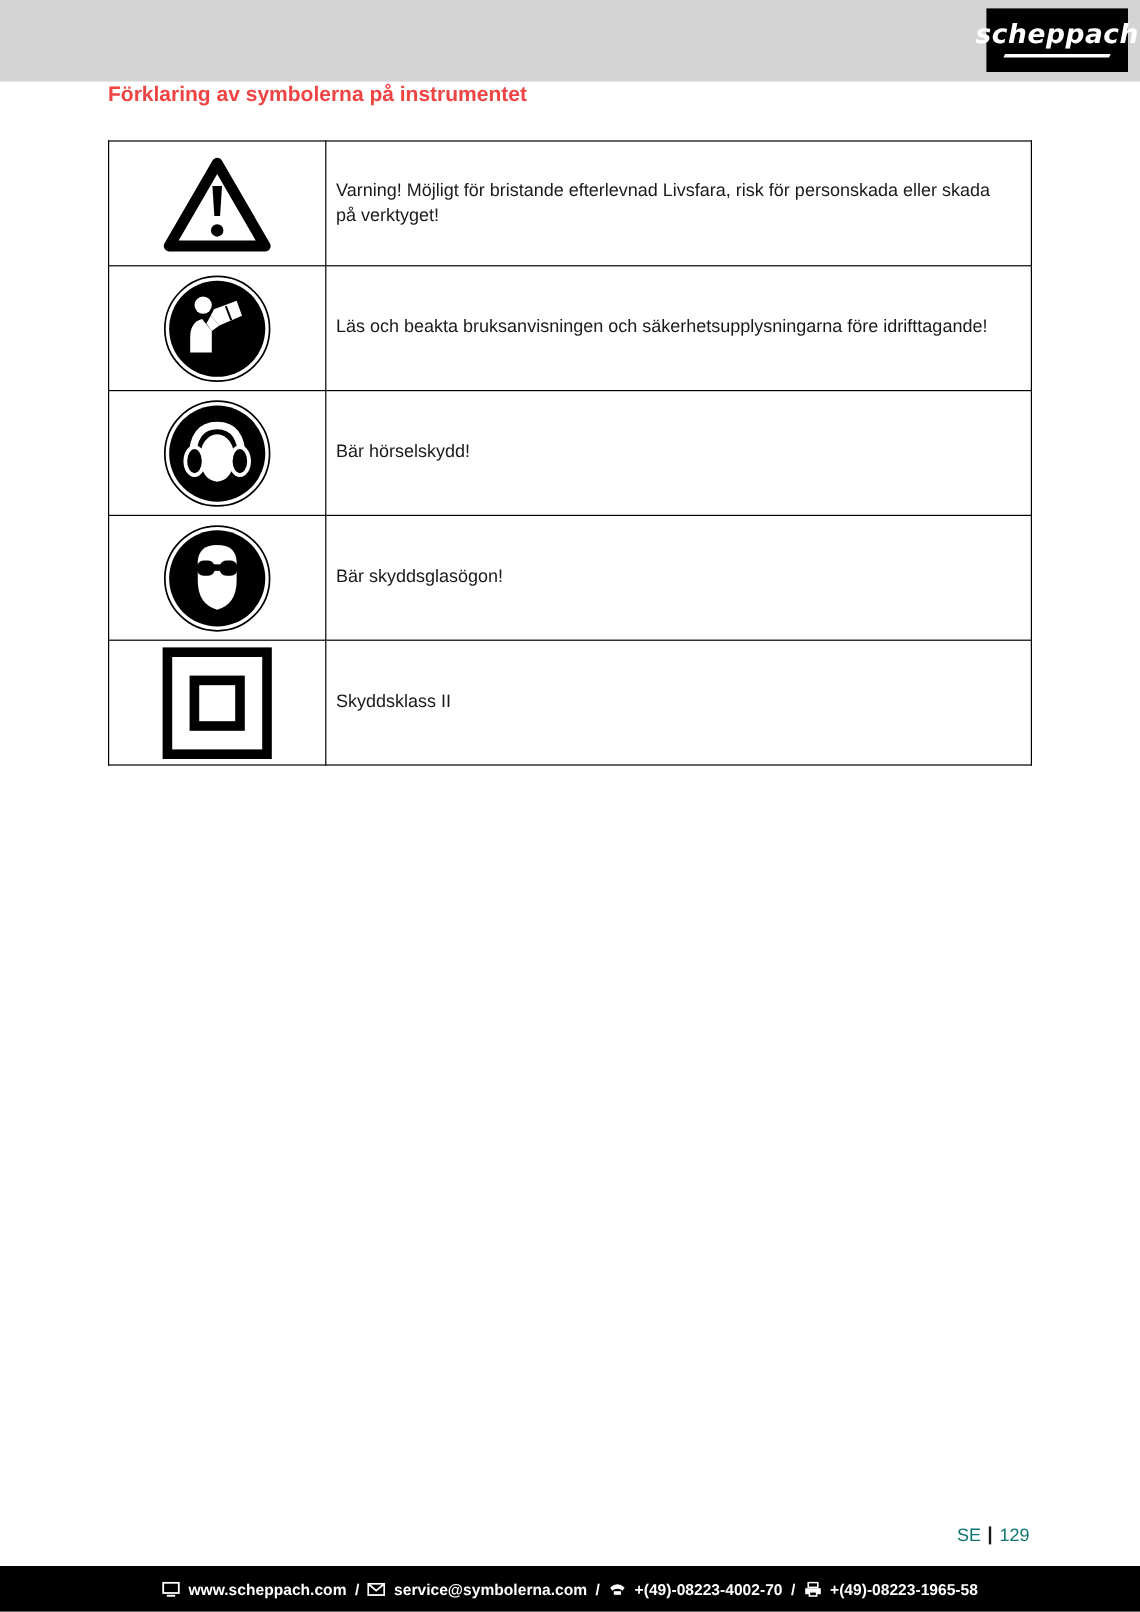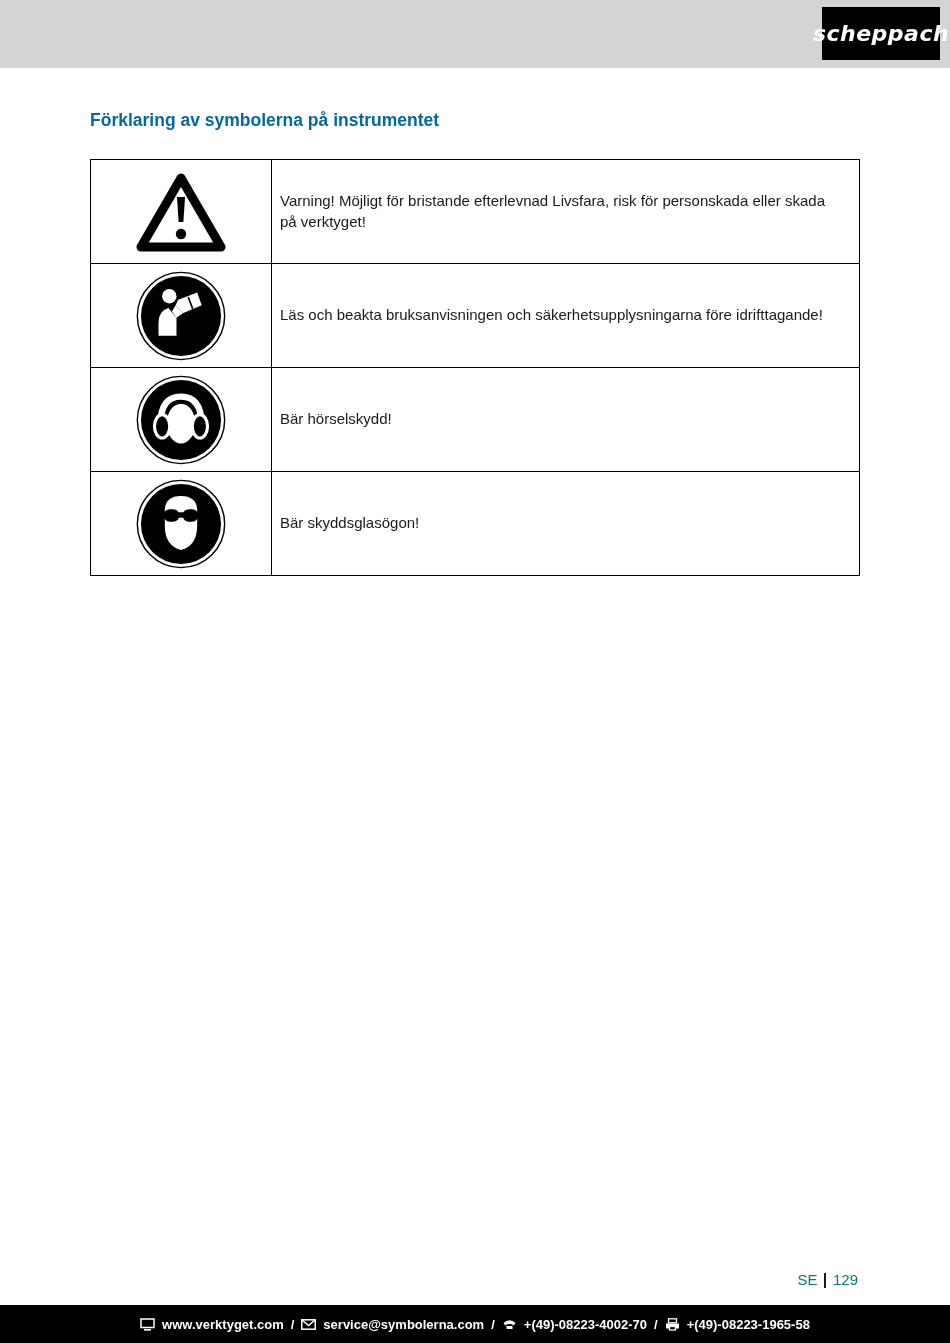--- a/index.html
+++ b/index.html
@@ -12,32 +12,32 @@
     position:relative;
     overflow:hidden;
   }
   .page { position:relative; width:950px; height:1343px; }
 
   
   .header { height:68px; background:#d4d4d4; position:relative; }
   .logo {
     position:absolute; top:7px; right:10px;
     width:118px; height:53px; background:#000;
-    display:flex; flex-direction:row; align-items:center; justify-content:center;
+    display:flex; flex-direction:column; align-items:center; justify-content:center;
   }
   .logo-text {
     color:#fff; font-family:"DejaVu Sans", sans-serif;
     font-style:italic; font-weight:bold; font-size:22px; line-height:1;
     letter-spacing:0.5px;
   }
   .logo-underline { width:88px; height:2.5px; background:#fff; margin-top:4px; transform:skewX(-25deg); }
 
   
   .content { padding:0 90px; }
-  .page-title { margin-top:42px; font-size:17.5px; font-weight:bold; color:#0369a1; }
+  .page-title { font-size:17.5px; font-weight:bold; color:#ef4444; }
 
   table.symbols { border-collapse:collapse; margin-top:28px; width:770px; table-layout:fixed; }
   table.symbols td { border:1px solid #000; height:104px; vertical-align:middle; }
   td.sym { width:181px; text-align:center; }
   td.sym svg { display:inline-block; vertical-align:middle; }
   td.desc { padding:8px 30px 8px 8px; font-size:15px; line-height:1.35; }
 
   
   .pageno { position:absolute; right:92px; bottom:55px; font-size:15px; color:#0f766e; }
   .pageno .bar { display:inline-block; width:1.5px; height:15px; background:#1a1a1a; margin:0 7px; vertical-align:-3px; }
@@ -135,36 +135,49 @@
               <rect x="45" y="37" width="10" height="4" fill="#000"></rect>
             </svg>
           </span>
         </td>
         <td class="desc">
           <span>Bär skyddsglasögon!</span>
         </td>
       </tr>
 
 
+      <tr>
+        <td class="sym">
+          <span>
+            <svg width="92" height="94" viewBox="0 0 92 94">
+              <rect x="4.5" y="4.5" width="83" height="85" fill="none" stroke="#000" stroke-width="8"></rect>
+              <rect x="27" y="28" width="38" height="38" fill="none" stroke="#000" stroke-width="8"></rect>
+            </svg>
+          </span>
+        </td>
+        <td class="desc">
+          <span>Skyddsklass II</span>
+        </td>
+      </tr>
     </tbody>
       </table>
   </div>
 
   <div class="pageno">
     <span>SE</span><span class="bar"></span><span>129</span>
   </div>
 
   <div class="footer">
     <span class="ficon">
       <svg width="15" height="13" viewBox="0 0 15 13">
         <rect x="1" y="1" width="13" height="8.5" fill="none" stroke="#fff" stroke-width="1.5"></rect>
         <rect x="4" y="11" width="7" height="1.6" fill="#fff"></rect>
       </svg>
     </span>
-    <span>www.verktyget.com</span>
+    <span>www.scheppach.com</span>
     <span>/</span>
     <span class="ficon">
       <svg width="15" height="11" viewBox="0 0 15 11">
         <rect x="0.8" y="0.8" width="13.4" height="9.4" fill="none" stroke="#fff" stroke-width="1.5"></rect>
         <path d="M1 1 L7.5 6.5 L14 1" fill="none" stroke="#fff" stroke-width="1.5"></path>
       </svg>
     </span>
     <span>service@symbolerna.com</span>
     <span>/</span>
     <span class="ficon">

